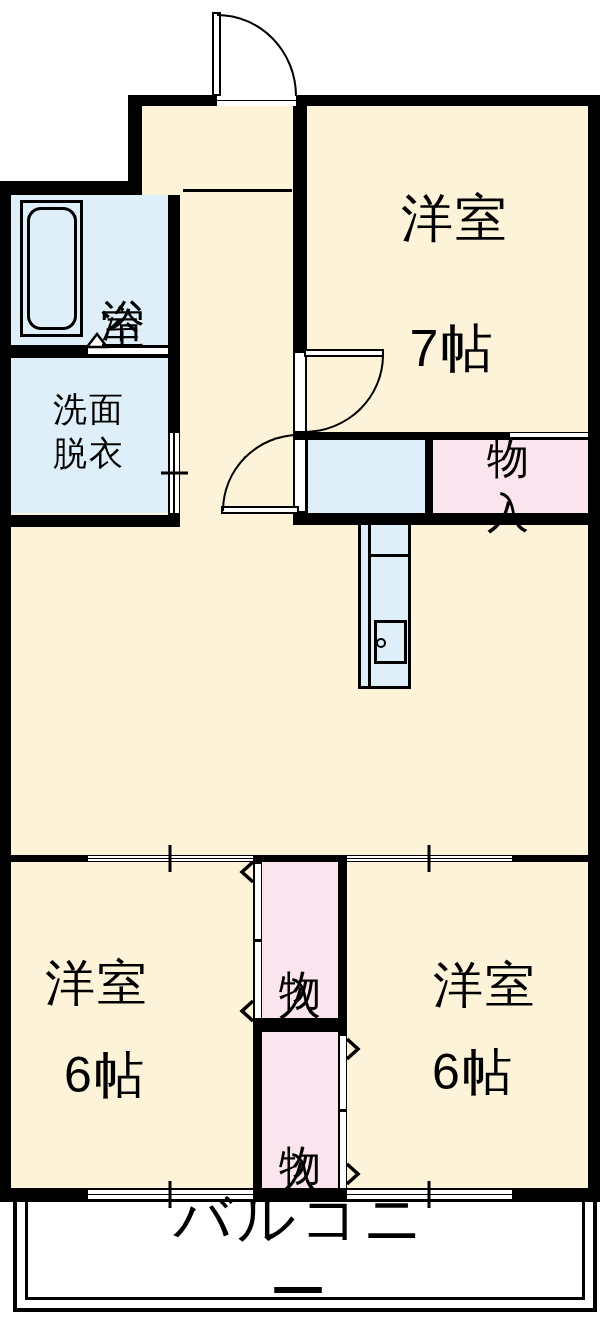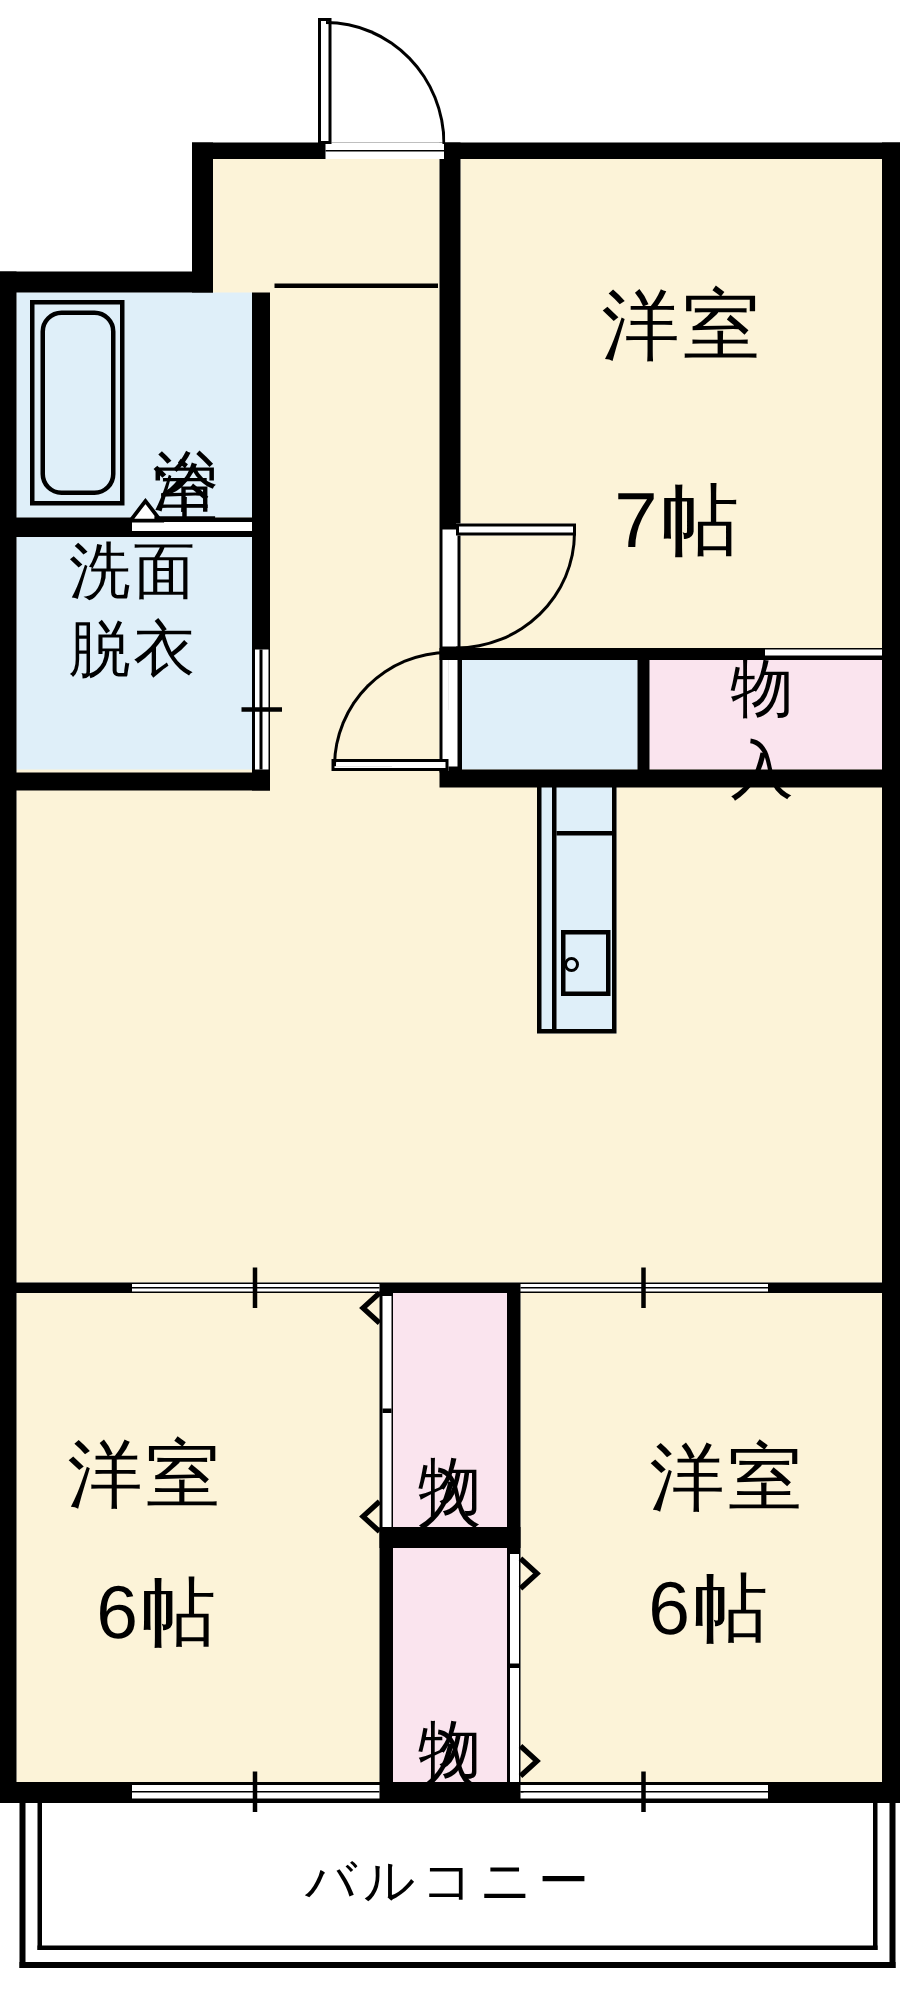--- a/index.html
+++ b/index.html
@@ -121,31 +121,31 @@
     <line x1="170" y1="1181" x2="170" y2="1208" stroke="#000" stroke-width="3"></line>
     <line x1="429" y1="1181" x2="429" y2="1208" stroke="#000" stroke-width="3"></line>
   </svg>
 
 
   <div class="lbl" style="left:455px;top:218px;font-size:52px;">洋室</div>
   <div class="lbl" style="left:452px;top:317px;font-size:52px;margin-top:31px;">7帖</div>
 
   <div class="lbl vert" style="left:123px;top:268px;font-size:44px;transform:translate(-50%,-50%);">浴室</div>
 
-  <div class="lbl" style="left:89px;top:407px;font-size:41px;">洗面
+  <div class="lbl" style="left:89px;top:432px;font-size:34px;">洗面
 脱衣</div>
 
 
   <div class="lbl" style="left:511px;top:486px;font-size:42px;letter-spacing:6px;">物入</div>
 
 
   <div class="lbl vert" style="left:300px;top:942px;font-size:42px;">物入</div>
   <div class="lbl vert" style="left:300px;top:1117px;font-size:42px;">物入</div>
 
   <div class="lbl" style="left:97px;top:983px;font-size:50px;">洋室</div>
   <div class="lbl" style="left:105px;top:1075px;font-size:50px;">6帖</div>
 
   <div class="lbl" style="left:485px;top:985px;font-size:50px;">洋室</div>
   <div class="lbl" style="left:473px;top:1072px;font-size:50px;">6帖</div>
 
-  <div class="lbl" style="left:300px;top:1255px;font-size:34px;letter-spacing:4px;">バルコニー</div>
+  <div class="lbl" style="left:300px;top:1255px;font-size:58px;letter-spacing:4px;">バルコニー</div>
 
 </div>
 
 </body></html>

